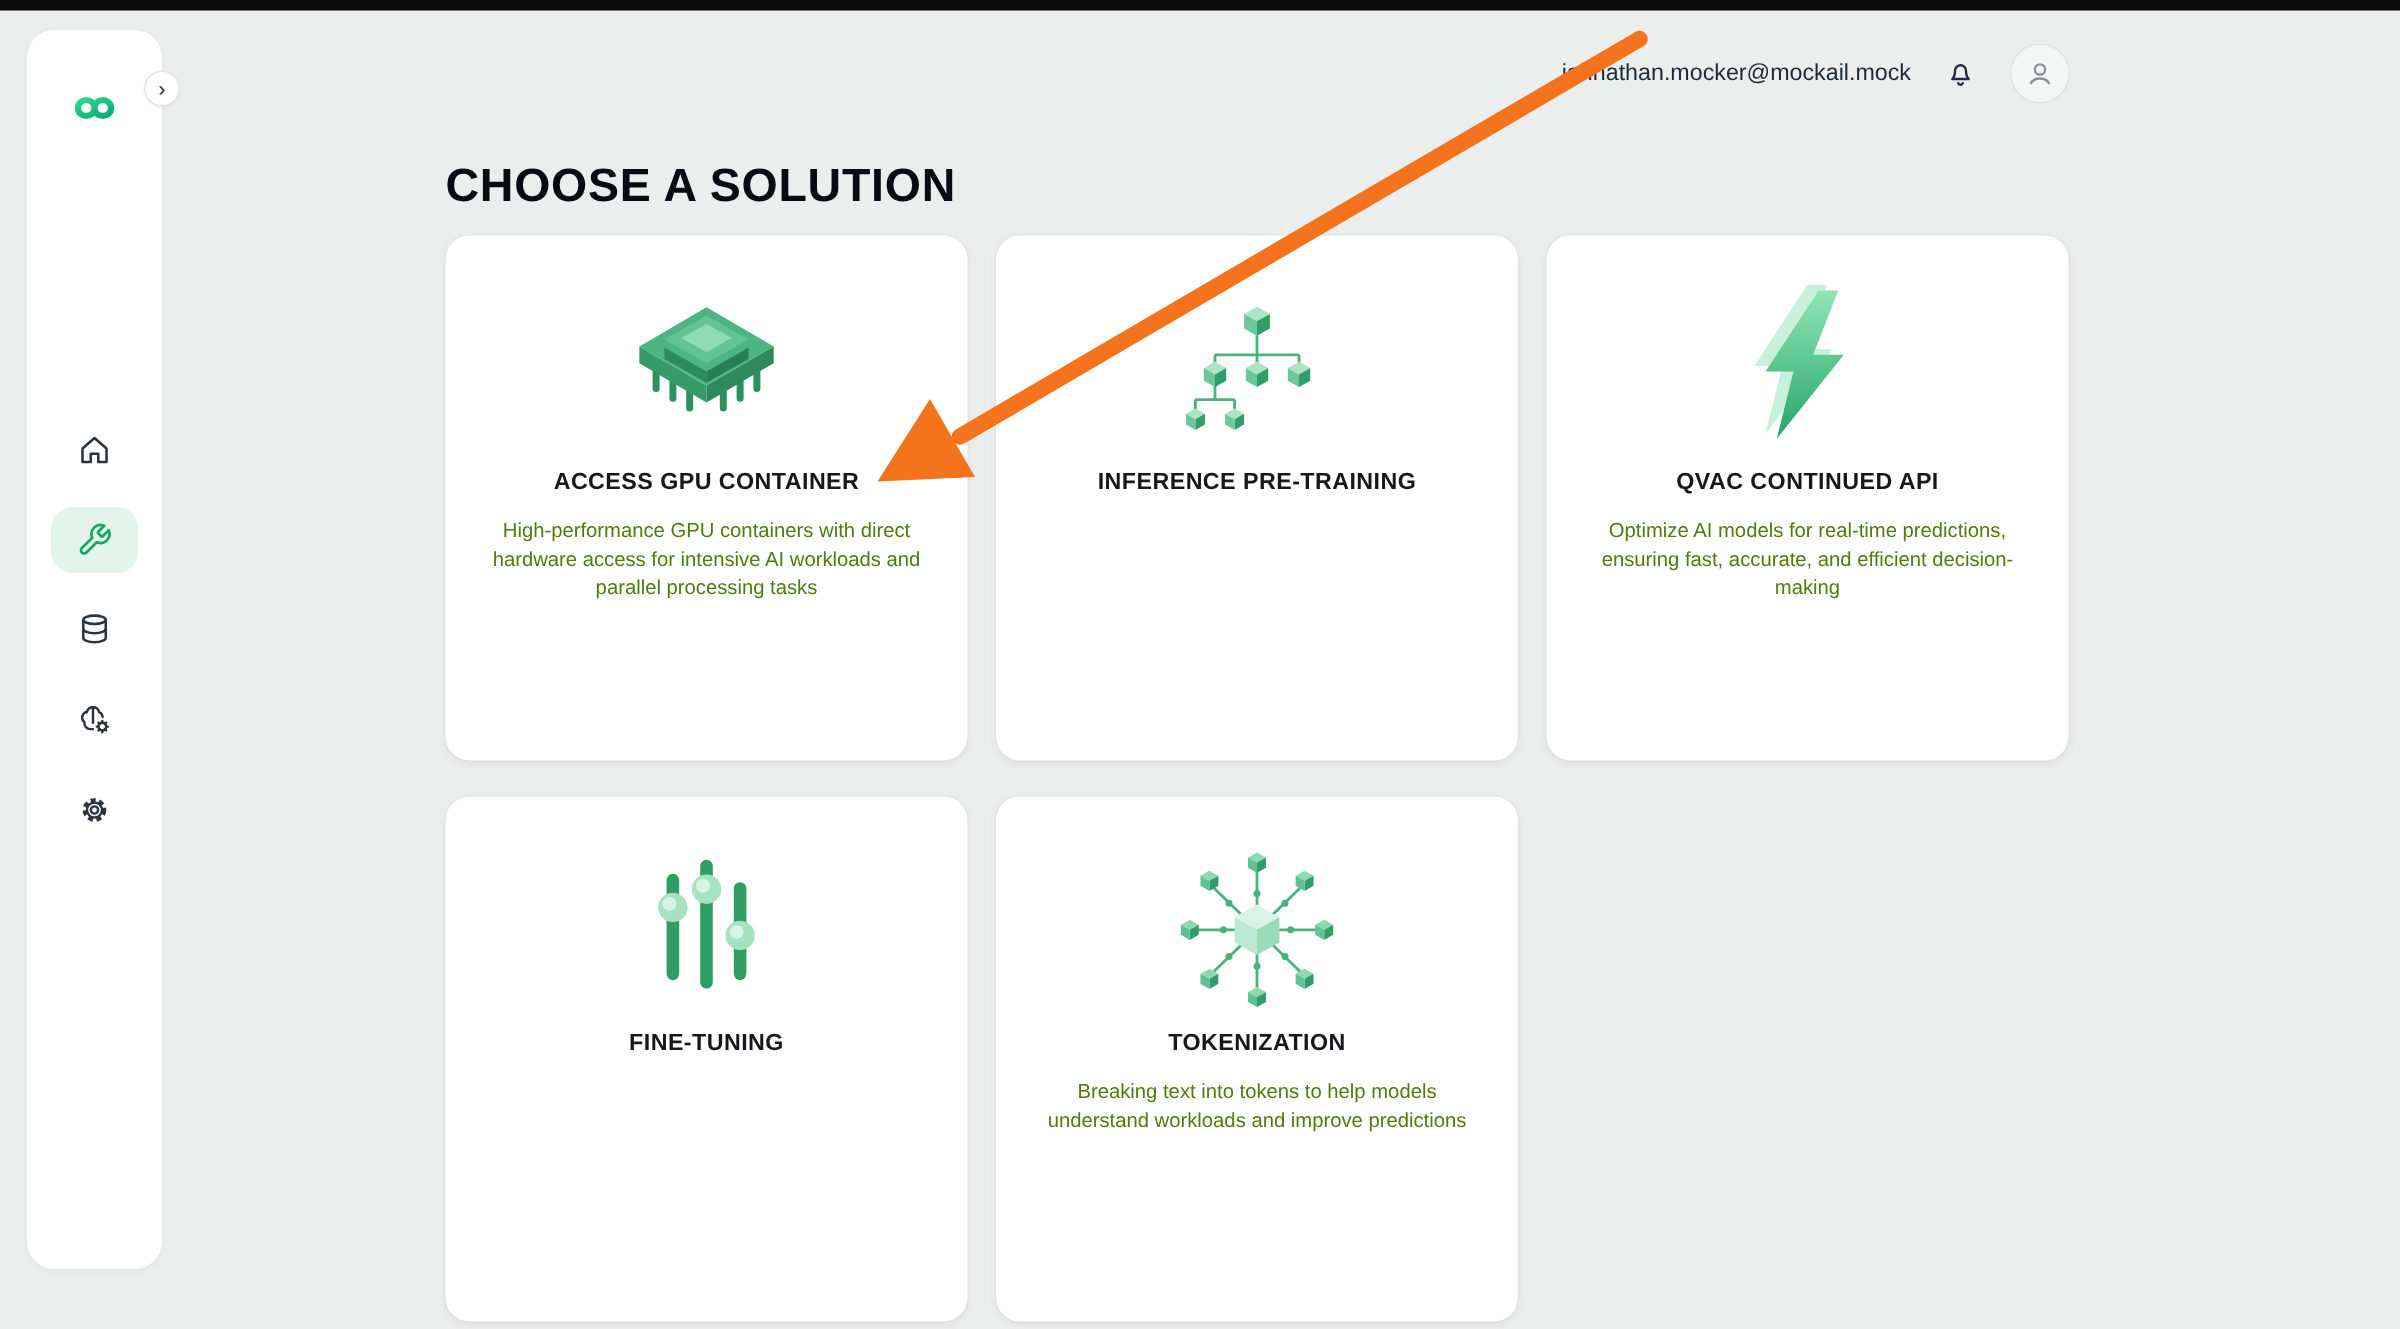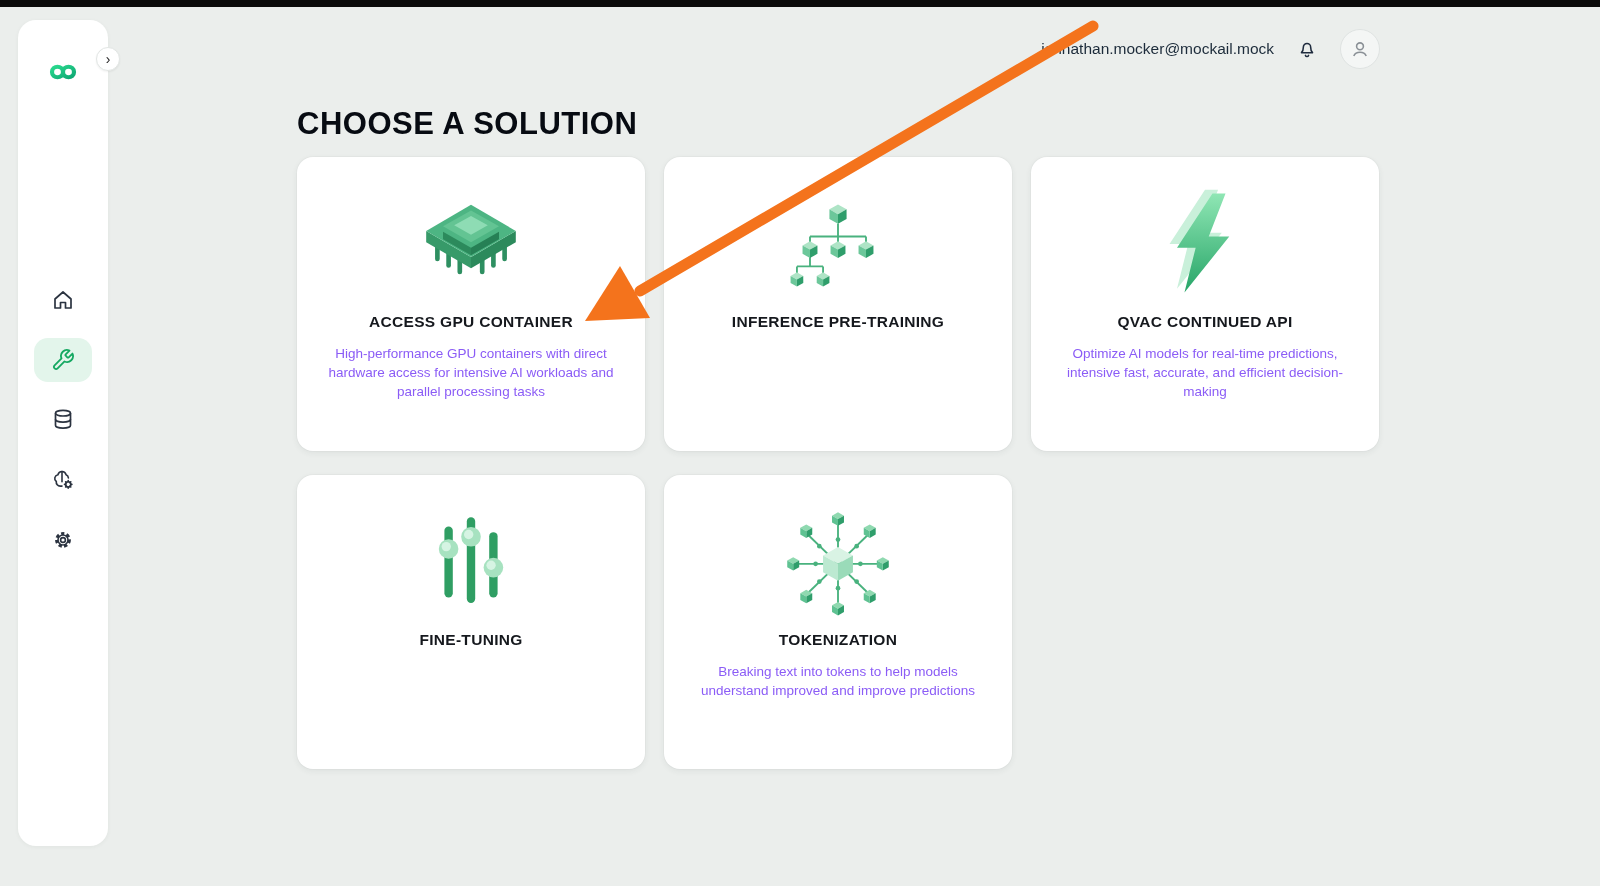--- a/index.html
+++ b/index.html
@@ -55,28 +55,28 @@
   .page-title {
     position:absolute; left:297px; top:94px;
     font-size:31px; font-weight:800; letter-spacing:.5px; color:#070b12;margin-top:12px;
   }
   .cards {
     position:absolute; left:297px; top:157px;
     display:grid; grid-template-columns:repeat(3,348px);
     column-gap:19px; row-gap:24px;
   }
   .card {
-    width:348px; height:294px; background:#fff; border-radius:16px;
+    width:348px; height:350px; background:#fff; border-radius:16px;
     box-shadow:0 2px 6px rgba(40,60,50,.07), 0 0 0 1px rgba(0,0,0,.02);
     display:flex; flex-direction:column; align-items:center;
     padding:26px 28px 0; cursor:pointer; text-align:center;
   }
   .card-icon { height:122px; display:flex; align-items:center; justify-content:center; margin-bottom:8px; }
   .card-title { font-size:15.5px; font-weight:700; letter-spacing:.3px; color:#15181d; margin-bottom:13px; }
-  .card-desc { font-size:13.5px; line-height:1.42; color:#8b5cf6; }
+  .card-desc { font-size:13.5px; line-height:1.42; color:#4d7c0f; }
 
   
   .annotation-overlay {
     position:absolute; inset:0; width:1600px; height:886px;
     pointer-events:none; z-index:50;
   }
 </style>
 </head>
 <body>
 
@@ -212,21 +212,21 @@
           <linearGradient id="lg-bolt" x1="0" y1="0" x2="0" y2="1">
             <stop offset="0" stop-color="#8fe6b4"></stop>
               <stop offset="1" stop-color="#27a568"></stop>
           </linearGradient>
         </defs>
         <path d="M78,6 L40,64 L60,64 L48,112 L96,52 L74,52 L92,6 Z" fill="#c9f0da" transform="translate(-8,-4)"></path>
         <path d="M78,6 L40,64 L60,64 L48,112 L96,52 L74,52 L92,6 Z" fill="url(#lg-bolt)"></path>
       </svg>
     </div>
     <h2 class="card-title">QVAC CONTINUED API</h2>
-    <p class="card-desc">Optimize AI models for real-time predictions, intensive fast, accurate, and efficient decision-making</p>
+    <p class="card-desc">Optimize AI models for real-time predictions, ensuring fast, accurate, and efficient decision-making</p>
   </article>
 
   <article class="card">
     <div class="card-icon">
       <svg width="140" height="112" viewBox="0 0 140 120">
         <g fill="#2f9e63">
           <rect x="41.5" y="22" width="9" height="76" rx="4.5"></rect>
           <rect x="65.5" y="12" width="9" height="92" rx="4.5"></rect>
           <rect x="89.5" y="28" width="9" height="70" rx="4.5"></rect>
         </g>
@@ -282,21 +282,21 @@
         <use href="#cube5" transform="translate(104,27) scale(0.8)"></use>
         <use href="#cube5" transform="translate(118,62) scale(0.8)"></use>
         <use href="#cube5" transform="translate(104,97) scale(0.8)"></use>
         <use href="#cube5" transform="translate(70,110) scale(0.8)"></use>
         <use href="#cube5" transform="translate(36,97) scale(0.8)"></use>
         <use href="#cube5" transform="translate(22,62) scale(0.8)"></use>
         <use href="#cube5" transform="translate(36,27) scale(0.8)"></use>
       </svg>
     </div>
     <h2 class="card-title">TOKENIZATION</h2>
-    <p class="card-desc">Breaking text into tokens to help models understand improved and improve predictions</p>
+    <p class="card-desc">Breaking text into tokens to help models understand workloads and improve predictions</p>
   </article>
 
 </main>
 
 <svg class="annotation-overlay" viewBox="0 0 1600 886">
   <line x1="1093" y1="26" x2="640" y2="291" stroke="#F4731C" stroke-width="11" stroke-linecap="round"></line>
   <polygon points="585,321 620,266 650,318" fill="#F4731C"></polygon>
 </svg>
 
 </body></html>

